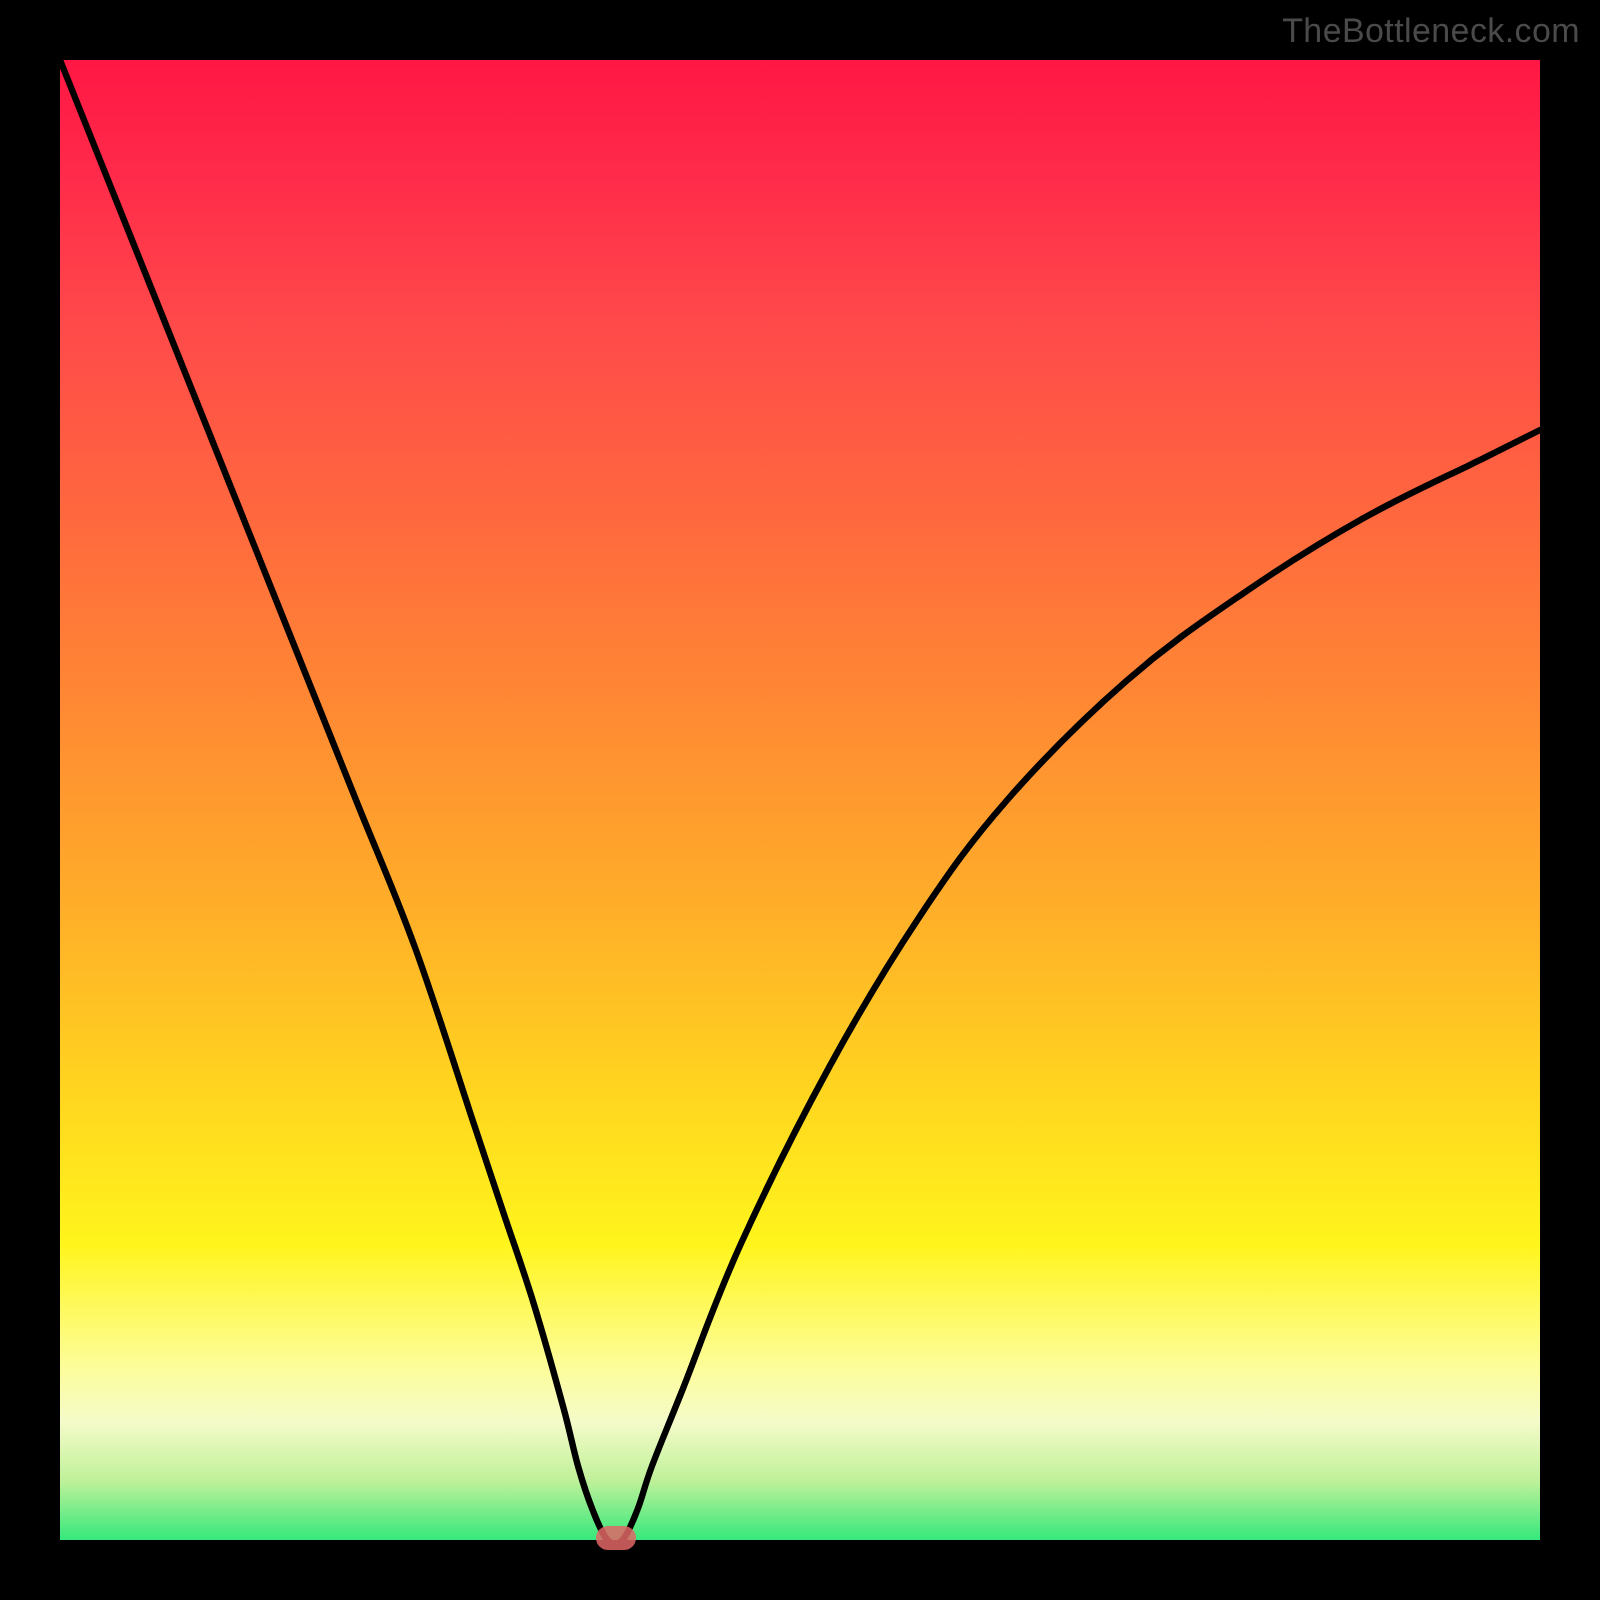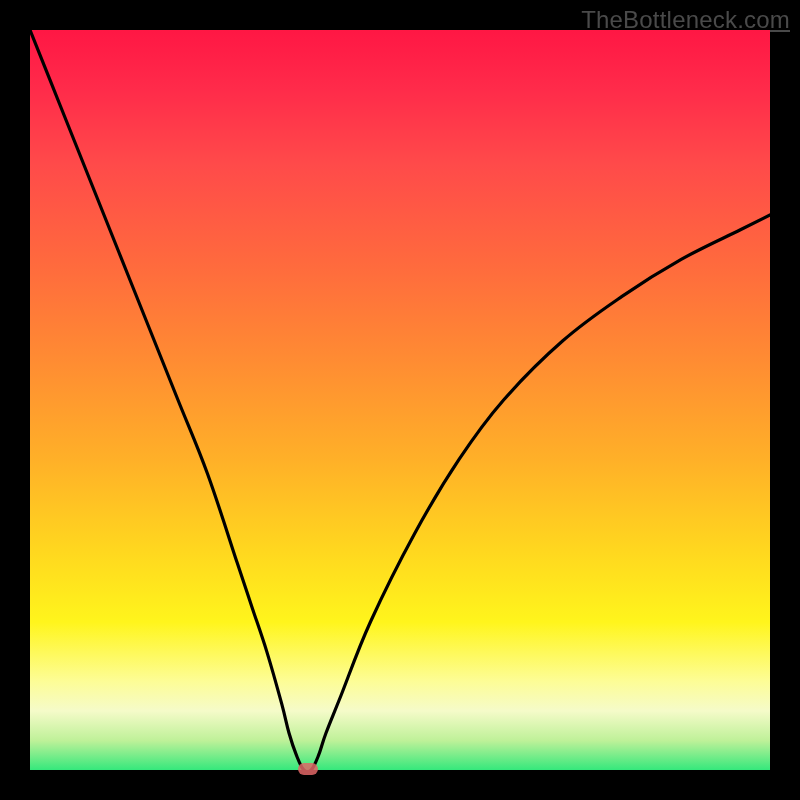--- a/index.html
+++ b/index.html
@@ -40,24 +40,23 @@
       #f5fbc9 92%,
       #bff199 96%,
       #35e87c 100%
     );
   }
   .watermark {
     position: absolute;
     top: 6px;
     right: 10px;
     color: #4a4a4a;
-    font-size: 24px;
+    font-size: 17px;
     letter-spacing: 0.2px;
     font-weight: 500;
-    text-decoration: underline;
   }
   svg.curve {
     position: absolute;
     left: 0;
     top: 0;
     width: 740px;
     height: 740px;
   }
   .marker {
     position: absolute;

